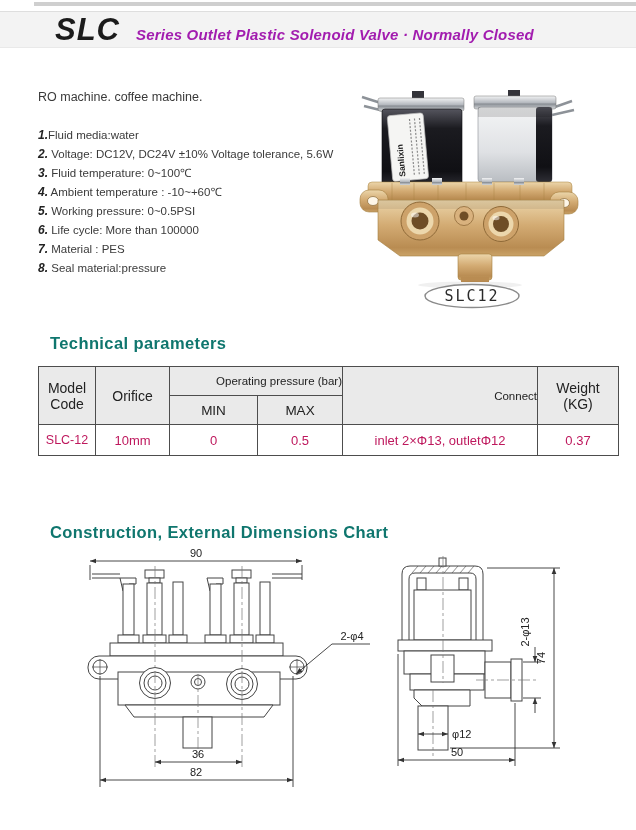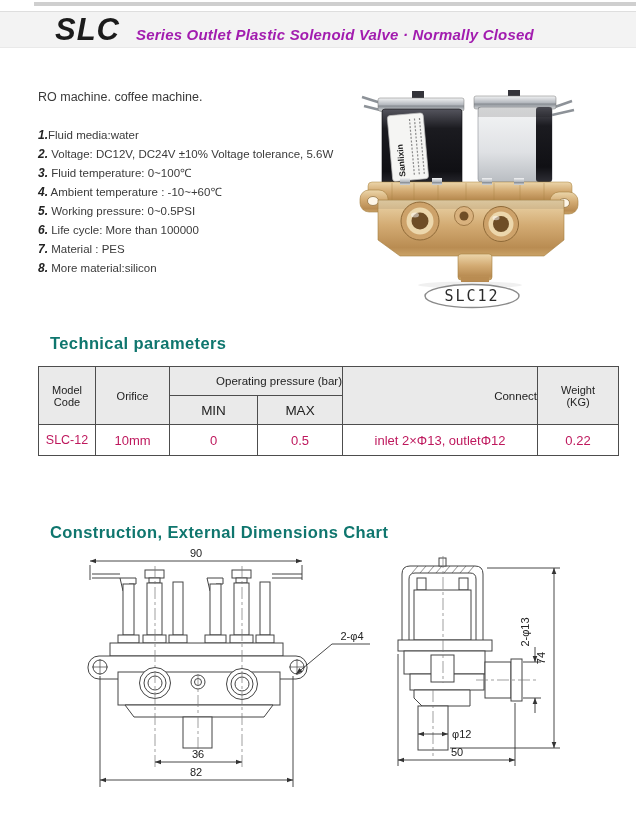--- a/index.html
+++ b/index.html
@@ -14,21 +14,21 @@
   .intro{position:absolute;left:38px;top:88px;font-size:12.5px;line-height:18px;color:#3a3a3a;}
   .specs{position:absolute;left:38px;top:126px;margin:0;padding:0;list-style:none;}
   .specs li{height:19px;line-height:19px;font-size:11.5px;color:#3a3a3a;white-space:nowrap;}
   .specs .n{font-weight:700;font-style:italic;font-size:12px;color:#222;}
   .photo{position:absolute;left:348px;top:88px;}
   .sec-title{position:absolute;left:50px;font-size:16.5px;font-weight:700;color:#0f766e;letter-spacing:.4px;}
   #tp-title{top:334px;}
   #dim-title{top:523px;}
   table.params{position:absolute;left:38px;top:366px;width:580px;border-collapse:collapse;table-layout:fixed;}
   table.params th,table.params td{border:1px solid #4d4d4d;text-align:center;vertical-align:middle;padding:0;}
-  table.params th{background:#eaeaea;font-weight:400;font-size:11px;color:#222;}
+  table.params th{background:#eaeaea;font-weight:400;font-size:14px;color:#222;}
   table.params th.op{font-size:11.5px;height:28px;text-align:right;}
   table.params th.mm{font-size:13.5px;height:28px;}
   table.params td{background:#fff;font-size:13px;height:30px;color:#be185d;}
   .pre{white-space:pre-line;}
   .dims{position:absolute;left:40px;top:548px;}
   svg text{font-family:"Liberation Sans",sans-serif;}
   .badge-text{font-family:"DejaVu Sans Mono",monospace;}
 </style>
 </head>
 <body>
@@ -47,21 +47,21 @@
   </div>
 
   <ul class="specs">
     <li><span class="n">1.</span><span>Fluid media:water</span></li>
     <li><span class="n">2.</span><span> Voltage: DC12V, DC24V ±10% Voltage tolerance, 5.6W</span></li>
     <li><span class="n">3.</span><span> Fluid temperature: 0~100℃</span></li>
     <li><span class="n">4.</span><span> Ambient temperature : -10~+60℃</span></li>
     <li><span class="n">5.</span><span> Working pressure: 0~0.5PSI</span></li>
     <li><span class="n">6.</span><span> Life cycle: More than 100000</span></li>
     <li><span class="n">7.</span><span> Material : PES</span></li>
-    <li><span class="n">8.</span><span> More material:silicon</span></li>
+    <li><span class="n">8.</span><span> Seal material:pressure</span></li>
   </ul>
 
   <svg class="photo" width="284" height="224" viewBox="0 0 284 224">
     <defs>
       <linearGradient id="gCoil" x1="0" y1="0" x2="0" y2="1">
         <stop offset="0" stop-color="#55555e"></stop>
           <stop offset=".25" stop-color="#1b1b20"></stop>
         <stop offset=".8" stop-color="#101014"></stop>
           <stop offset="1" stop-color="#2e2e35"></stop>
       </linearGradient>
@@ -183,21 +183,21 @@
     <tr>
       <th class="mm">MIN</th>
       <th class="mm">MAX</th>
     </tr>
     <tr>
       <td style="font-size:12.5px;">SLC-12</td>
       <td>10mm</td>
       <td>0</td>
       <td>0.5</td>
       <td>inlet 2×Φ13, outletΦ12</td>
-      <td>0.22</td>
+      <td>0.37</td>
     </tr>
   </tbody>
     </table>
 
   <div class="sec-title" id="dim-title">Construction, External Dimensions Chart</div>
 
   <svg class="dims" width="590" height="275" viewBox="0 0 590 275">
     <defs>
       <marker id="ar" viewBox="0 0 10 10" refX="9" refY="5" markerWidth="8" markerHeight="8" orient="auto-start-reverse">
         <path d="M0,1.5 L9,5 L0,8.5 z" fill="#333"></path>

